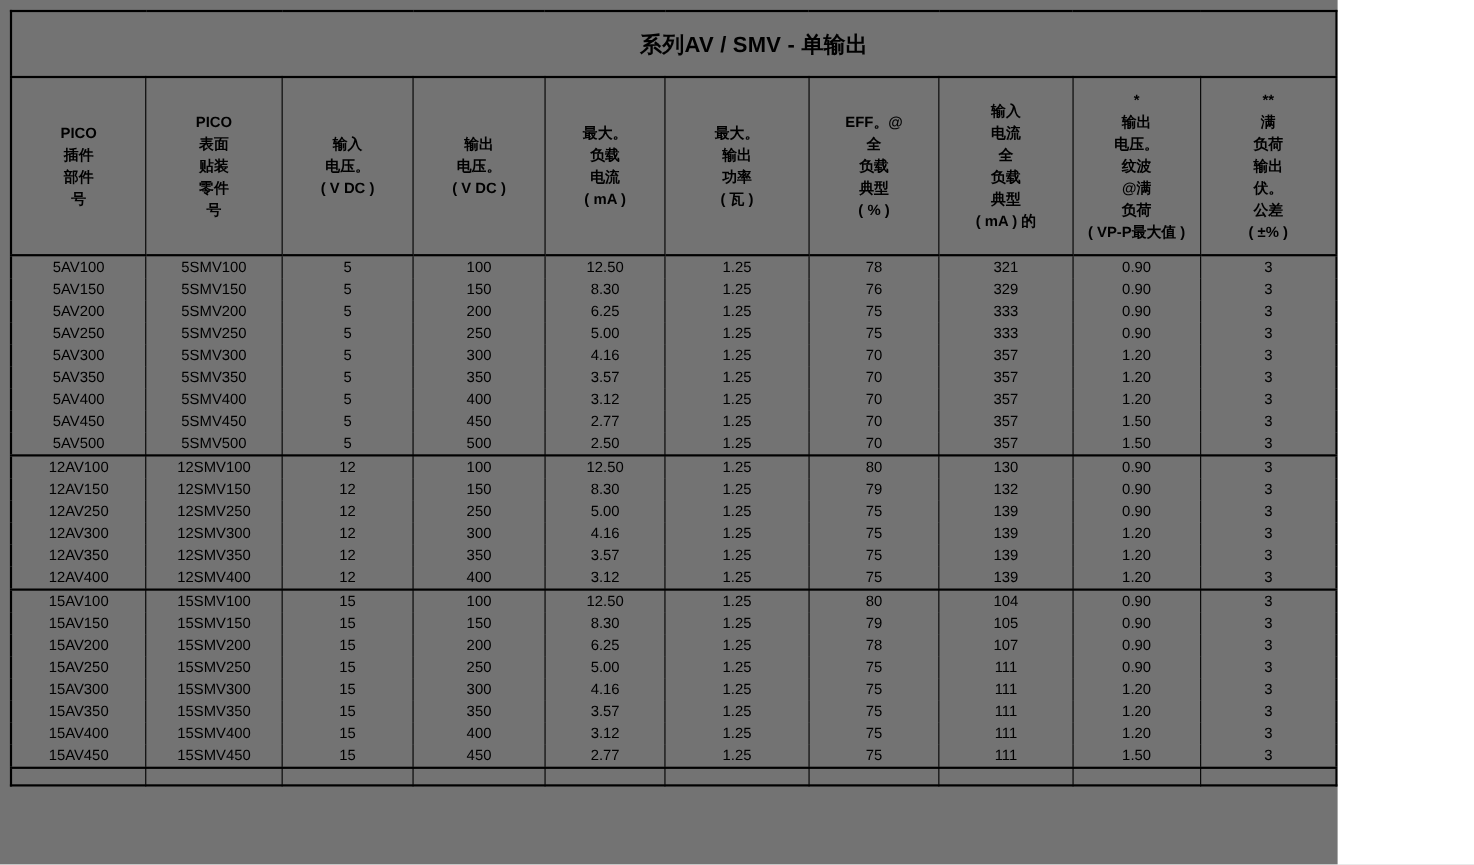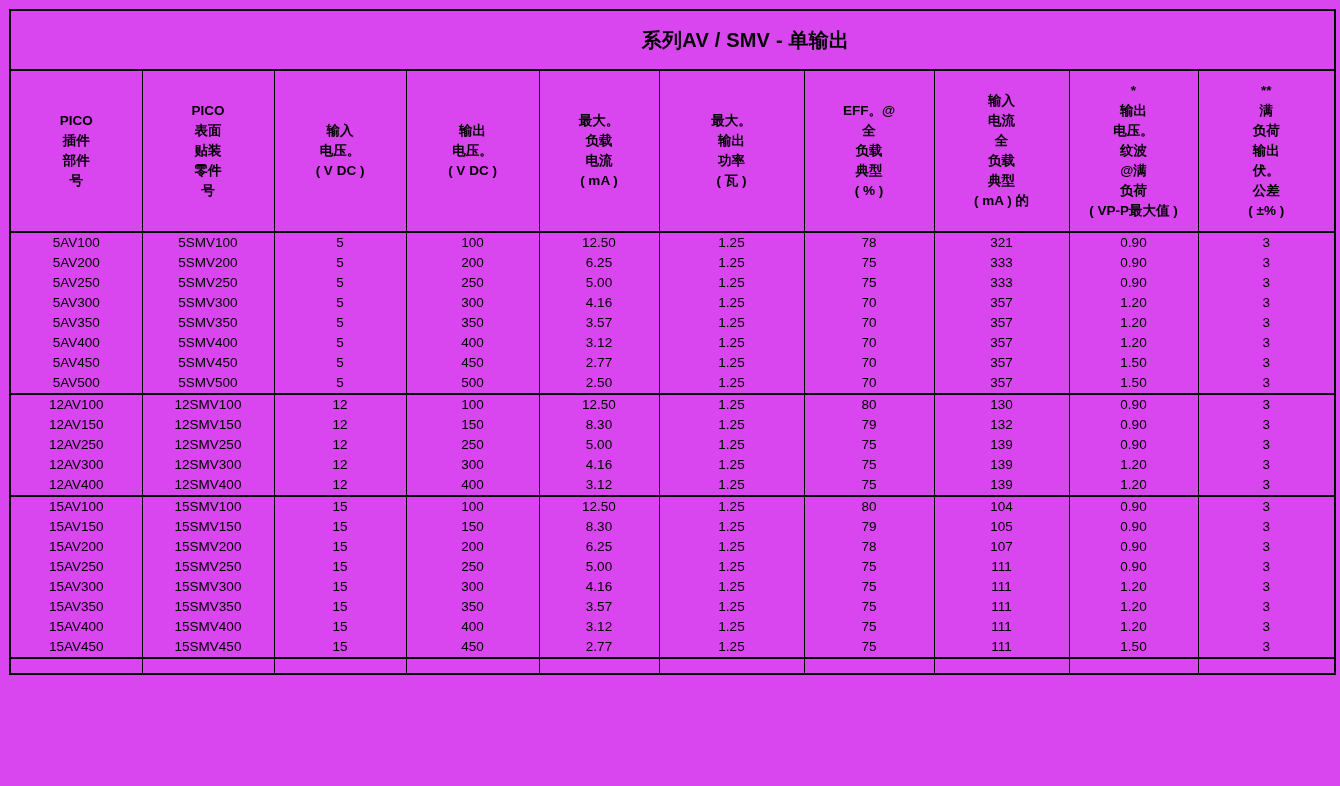--- a/index.html
+++ b/index.html
@@ -7,24 +7,24 @@
     padding: 0;
     background: #ffffff;
     width: 1340px;
     height: 786px;
     overflow: hidden;
     font-family: "Liberation Sans", "DejaVu Sans", sans-serif;
     color: #000000;
   }
   .sheet {
     position: relative;
-    width: 1340px;
+    width: 1216px;
     height: 786px;
     overflow: hidden;
-    background: #d946ef;
+    background: #737373;
   }
   table.spec {
     position: absolute;
     left: 9px;
     top: 9px;
     border-collapse: collapse;
     table-layout: fixed;
     border: 2px solid #000000;
   }
   
@@ -161,20 +161,32 @@
           <td>5</td>
           <td>100</td>
           <td>12.50</td>
           <td>1.25</td>
           <td>78</td>
           <td>321</td>
           <td>0.90</td>
           <td>3</td>
         </tr>
         <tr>
+          <td>5AV150</td>
+          <td>5SMV150</td>
+          <td>5</td>
+          <td>150</td>
+          <td>8.30</td>
+          <td>1.25</td>
+          <td>76</td>
+          <td>329</td>
+          <td>0.90</td>
+          <td>3</td>
+        </tr>
+        <tr>
           <td>5AV200</td>
           <td>5SMV200</td>
           <td>5</td>
           <td>200</td>
           <td>6.25</td>
           <td>1.25</td>
           <td>75</td>
           <td>333</td>
           <td>0.90</td>
           <td>3</td>
@@ -288,20 +300,32 @@
           <td>139</td>
           <td>0.90</td>
           <td>3</td>
         </tr>
         <tr>
           <td>12AV300</td>
           <td>12SMV300</td>
           <td>12</td>
           <td>300</td>
           <td>4.16</td>
+          <td>1.25</td>
+          <td>75</td>
+          <td>139</td>
+          <td>1.20</td>
+          <td>3</td>
+        </tr>
+        <tr>
+          <td>12AV350</td>
+          <td>12SMV350</td>
+          <td>12</td>
+          <td>350</td>
+          <td>3.57</td>
           <td>1.25</td>
           <td>75</td>
           <td>139</td>
           <td>1.20</td>
           <td>3</td>
         </tr>
         <tr>
           <td>12AV400</td>
           <td>12SMV400</td>
           <td>12</td>

